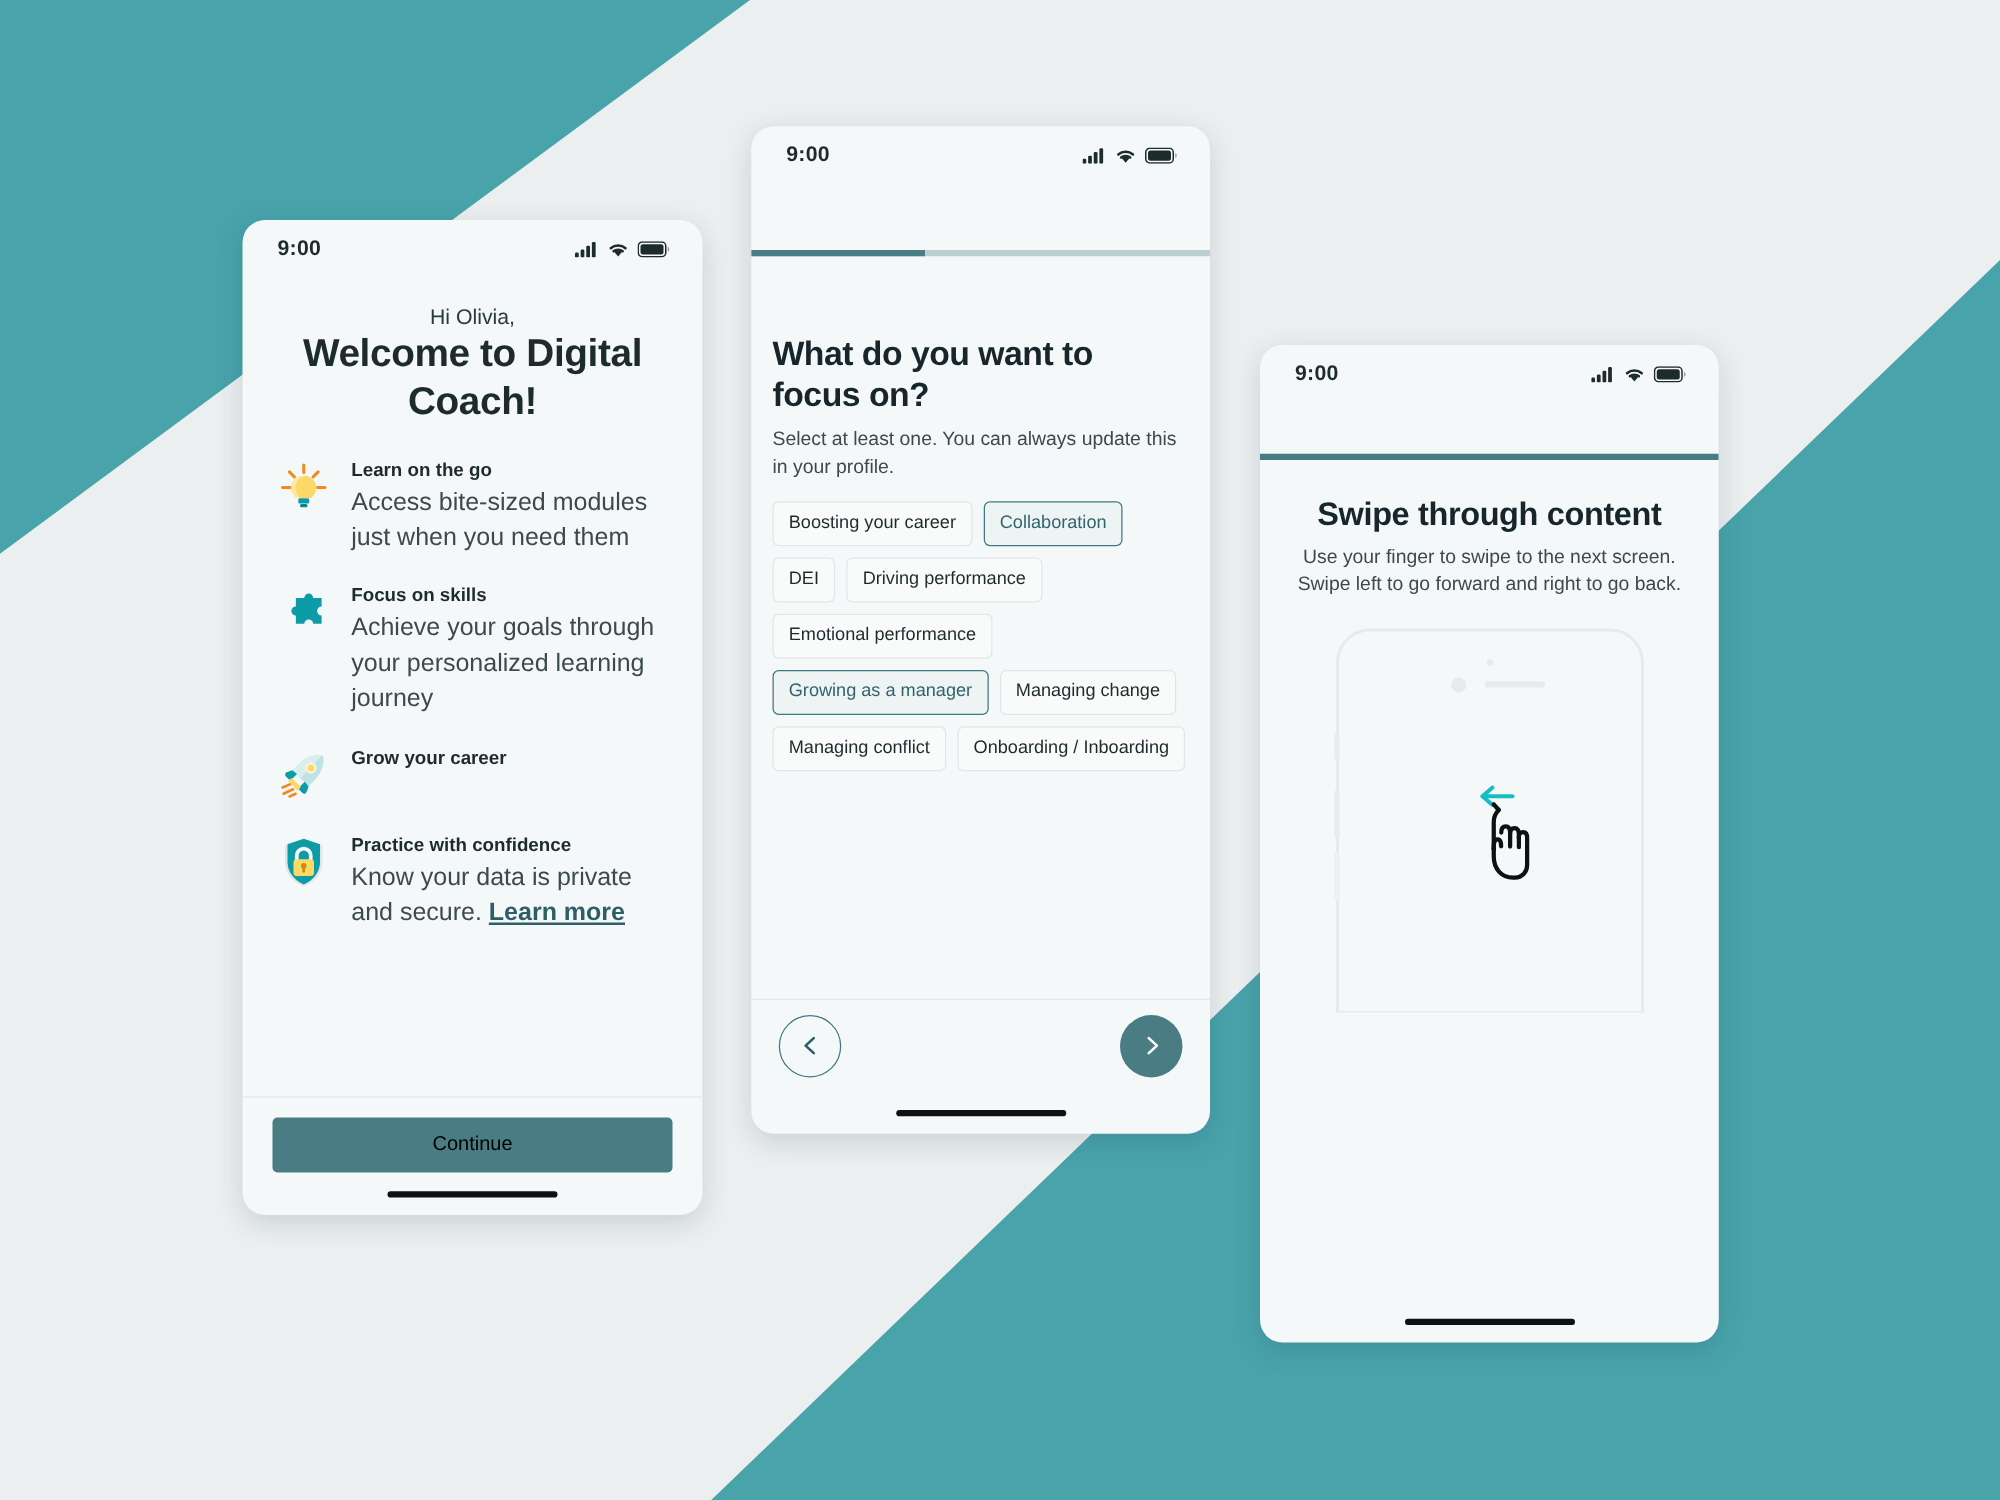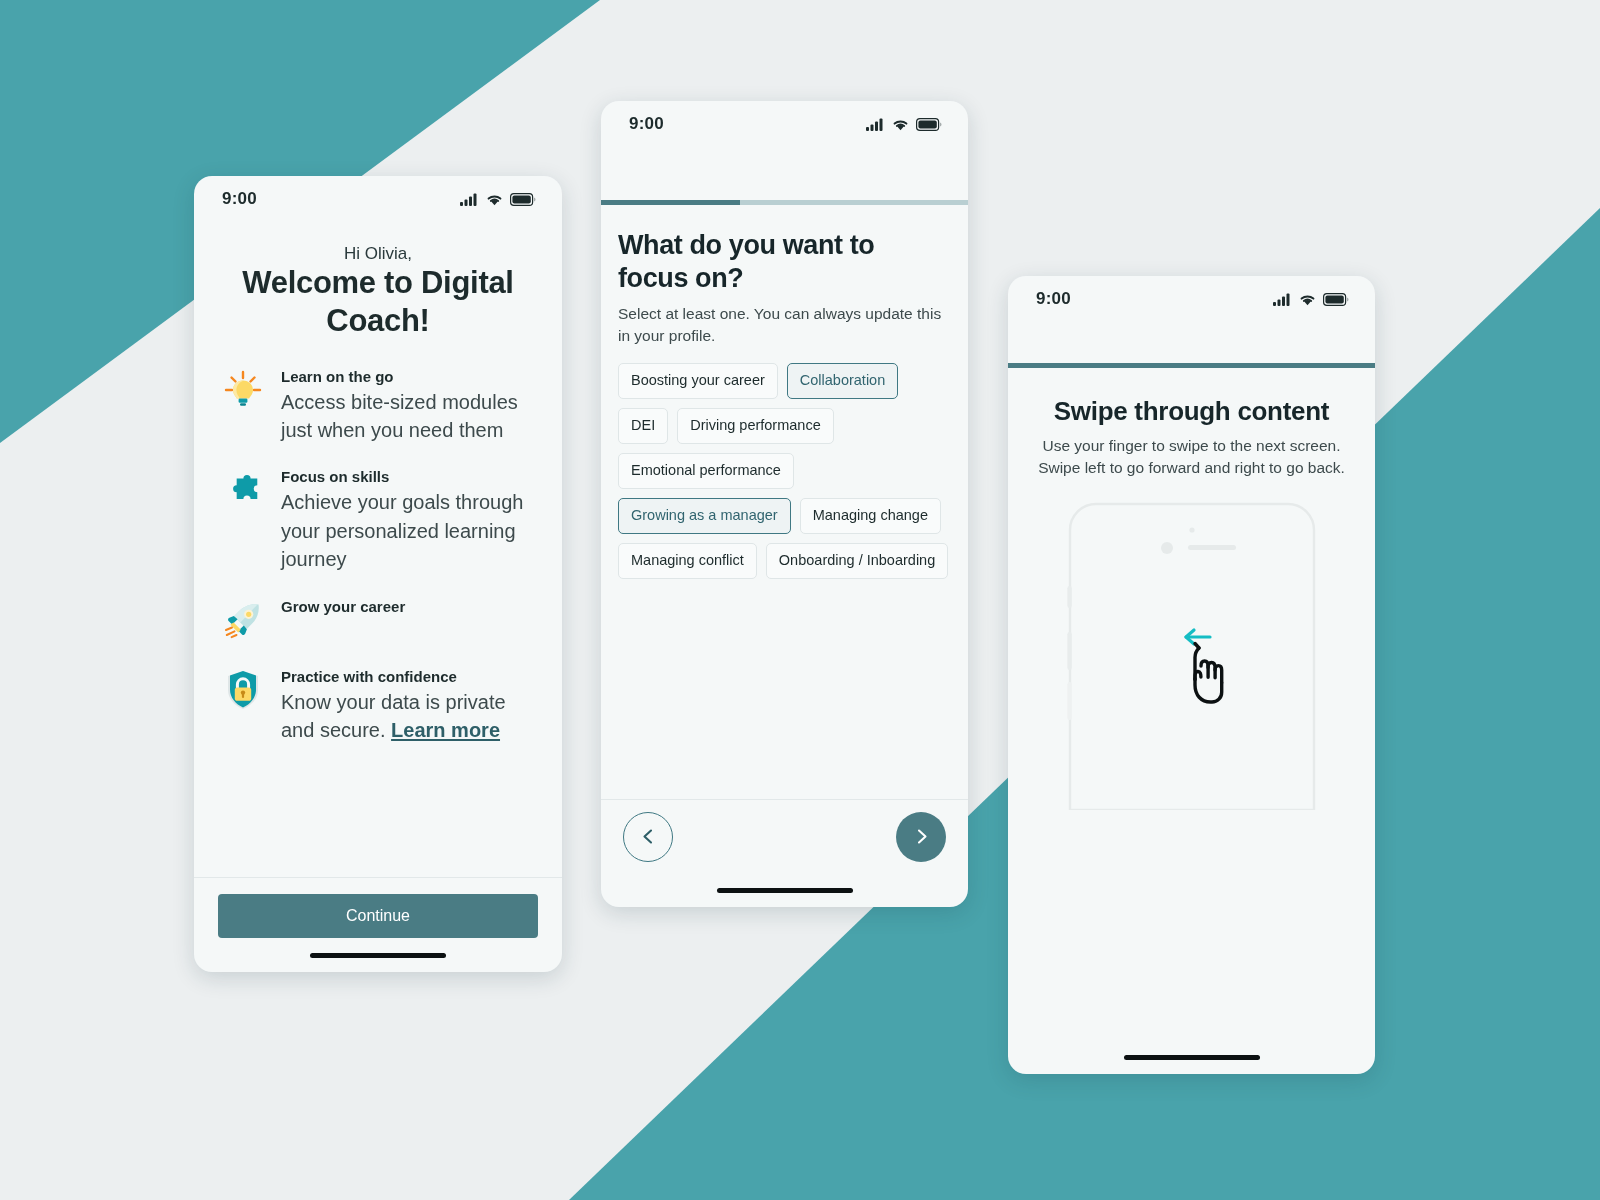--- a/index.html
+++ b/index.html
@@ -103,42 +103,42 @@
   
   .footer {
     flex: none;
     border-top: 1px solid #e2e8e9;
     padding: 16px 24px 0;
   }
   .primary-btn {
     width: 100%;
     height: 44px;
     background: #4a7c84;
-    color: #ffffff;
+    color: #000000;
     border: none;
     border-radius: 4px;
     font-size: 16px;
     font-family: inherit;
     cursor: pointer;
     display: flex;
     align-items: center;
     justify-content: center;
   }
   .home-indicator-wrap {
     flex: none;
     height: 34px;
     display: flex; align-items: center; justify-content: center;
   }
   .home-indicator {
     width: 136px; height: 5px;
     background: #0c1112; border-radius: 3px;
   }
 
   
-  .p2-body { padding: 24px 17px 0; }
+  .p2-body { padding: 24px 17px 0; margin-top: 38px; }
   .q-title {
     font-size: 27px; font-weight: bold; color: #17262a;
     line-height: 1.22; letter-spacing: -0.4px; margin-bottom: 8px;
   }
   .q-sub {
     font-size: 15.5px; color: #3d4a4c; line-height: 1.42; margin-bottom: 16px;
   }
   .chips { display: flex; flex-wrap: wrap; gap: 9px; }
   .chip {
     border: 1px solid #dfe6e7;

